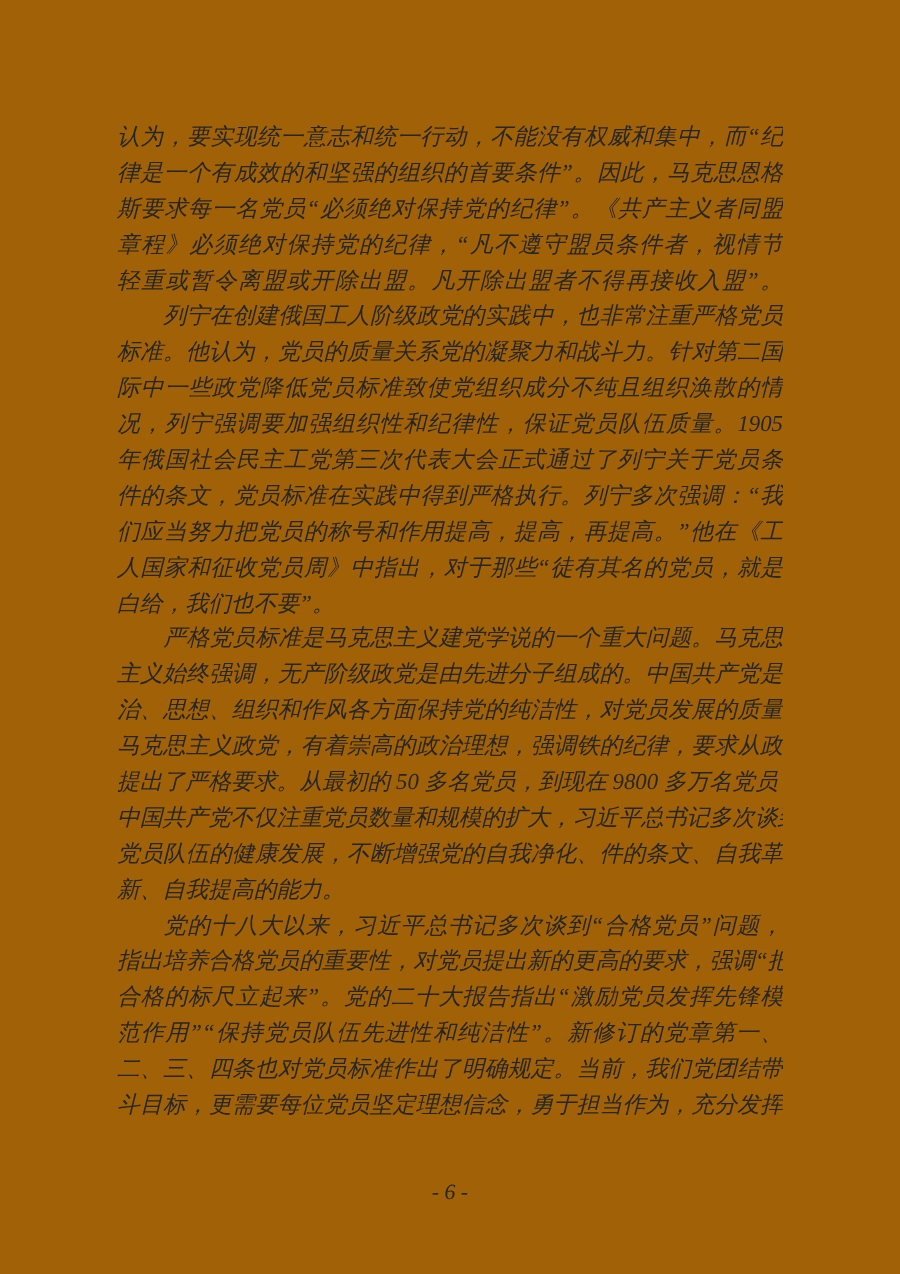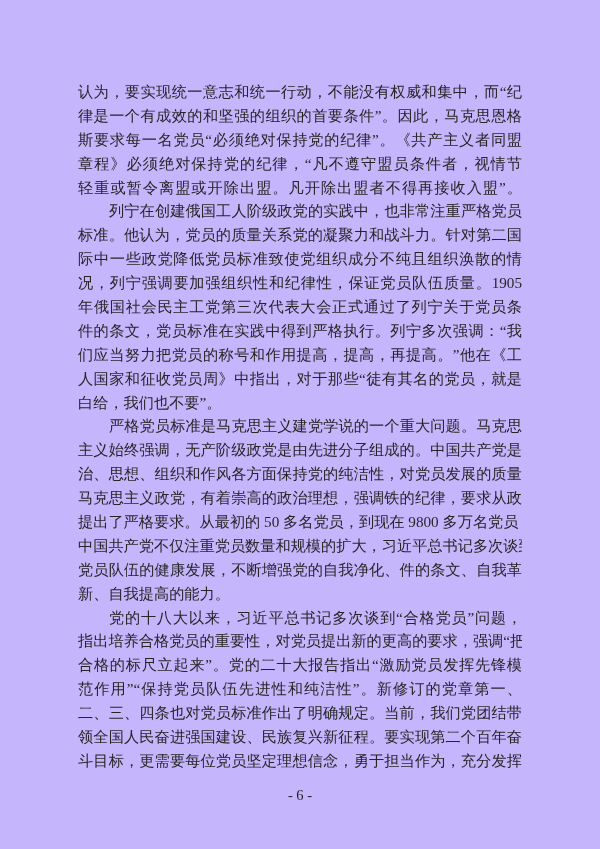--- a/index.html
+++ b/index.html
@@ -4,24 +4,25 @@
 <style>
   html, body {
     margin: 0;
     padding: 0;
     background: #ffffff;
   }
   .page {
     position: relative;
     width: 600px;
     height: 849px;
-    background: #c4b5fd;
+    background: #a16207;
     overflow: hidden;
     font-family: "Liberation Serif", "DejaVu Serif", serif;
     color: #262626;
+    font-style: italic;
   }
   .text-block {
     position: absolute;
     left: 78px;
     top: 80px;
     width: 444px;
   }
   .line {
     height: 23.9px;
     line-height: 23.9px;
@@ -74,17 +75,16 @@
       <div class="line">马克思主义政党，有着崇高的政治理想，强调铁的纪律，要求从政</div>
       <div class="line">提出了严格要求。从最初的 50 多名党员，到现在 9800 多万名党员，</div>
       <div class="line">中国共产党不仅注重党员数量和规模的扩大，习近平总书记多次谈到</div>
       <div class="line">党员队伍的健康发展，不断增强党的自我净化、件的条文、自我革</div>
       <div class="line flush-left">新、自我提高的能力。</div>
       <div class="line indent">党的十八大以来，习近平总书记多次谈到“合格党员”问题，</div>
       <div class="line">指出培养合格党员的重要性，对党员提出新的更高的要求，强调“把</div>
       <div class="line">合格的标尺立起来”。党的二十大报告指出“激励党员发挥先锋模</div>
       <div class="line">范作用”“保持党员队伍先进性和纯洁性”。新修订的党章第一、</div>
       <div class="line">二、三、四条也对党员标准作出了明确规定。当前，我们党团结带</div>
-      <div class="line">领全国人民奋进强国建设、民族复兴新征程。要实现第二个百年奋</div>
       <div class="line">斗目标，更需要每位党员坚定理想信念，勇于担当作为，充分发挥</div>
     </div>
   <div class="footer">- 6 -</div>
 </div>
 
 </body></html>

